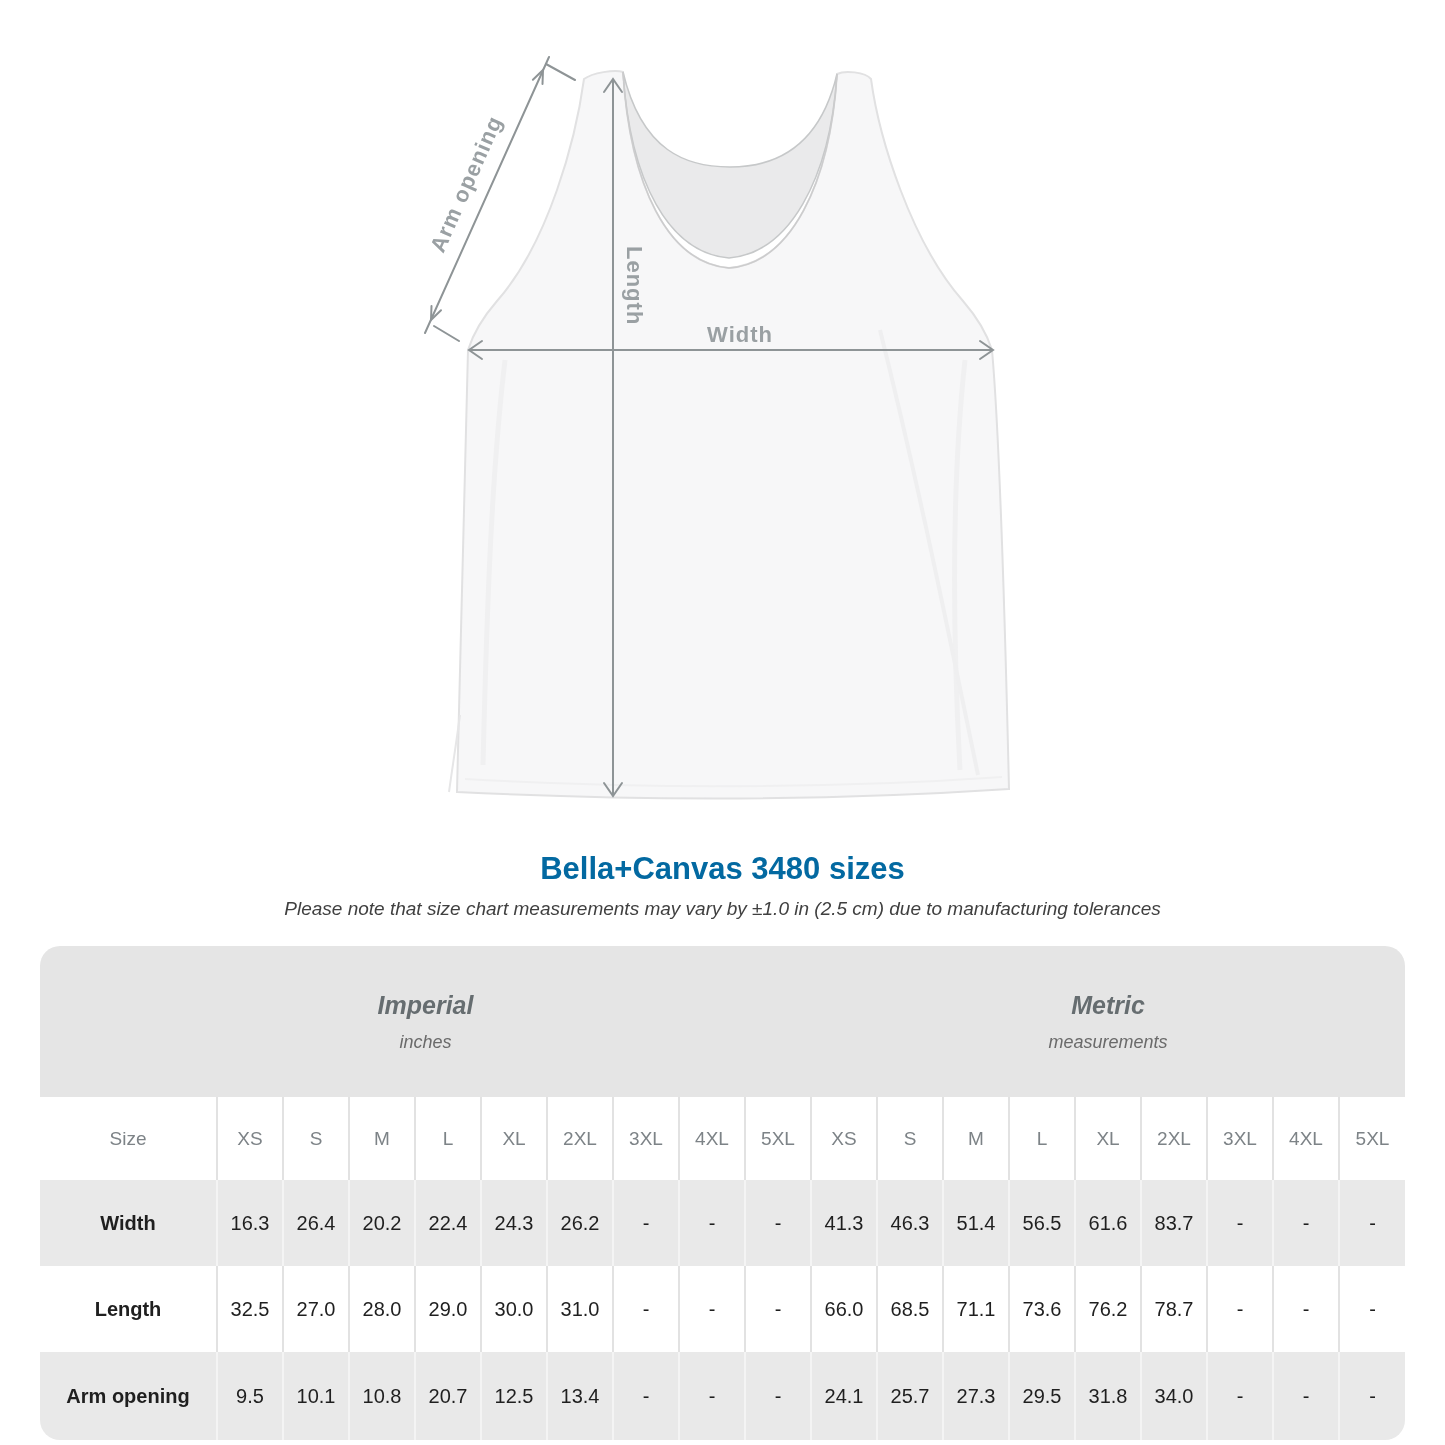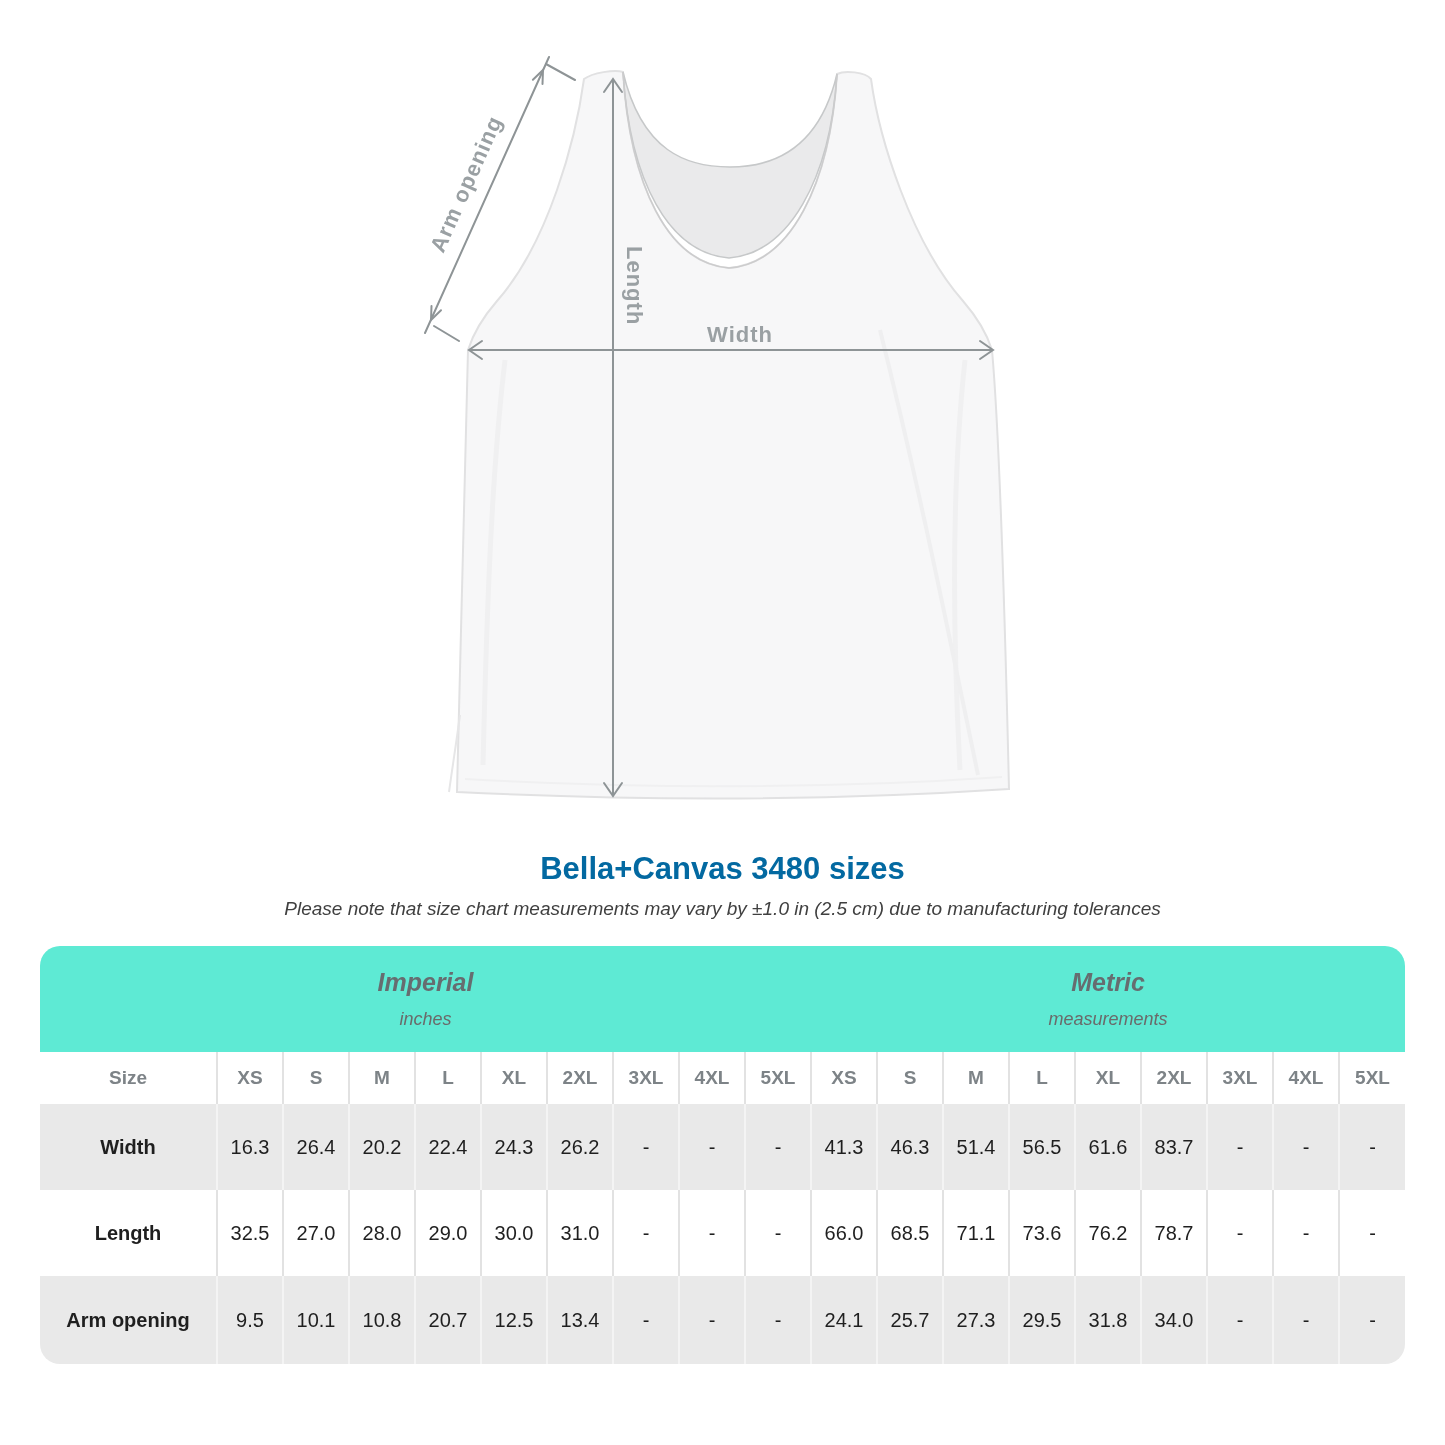--- a/index.html
+++ b/index.html
@@ -47,39 +47,39 @@
     border-collapse: collapse;
     table-layout: fixed;
   }
   table.size-table td {
     text-align: center;
     vertical-align: middle;
     padding: 0;
   }
   col.c-label { width: 177px; }
   tr.units td {
-    background: #5eead4;
-    height: 106px;
+    background: #e5e5e5;
+    height: 151px;
   }
   .unit-name {
     font-size: 25px;
     font-weight: bold;
     font-style: italic;
     color: #666d70;
   }
   .unit-sub {
     margin-top: 12px;
     font-size: 18px;
     font-style: italic;
     color: #6a6a6a;
   }
   tr.sizes td {
     background: #ffffff;
-    height: 52px;
-    font-weight: bold;
+    height: 83px;
+    font-weight: normal;
     font-size: 19px;
     color: #7d8387;
   }
   tr.data td { height: 86px; font-size: 20px; color: #1f1f1f; }
   tr.data:last-child td { height: 88px; }
   tr.striped td { background: #e9e9e9; }
   tr.plain td { background: #ffffff; }
   td.rowlabel { font-weight: bold; font-size: 19px; color: #71787c; }
   tr.sizes td + td, tr.plain td + td { border-left: 2px solid #e2e2e2; }
   tr.striped td + td { border-left: 2px solid #f4f4f4; }

